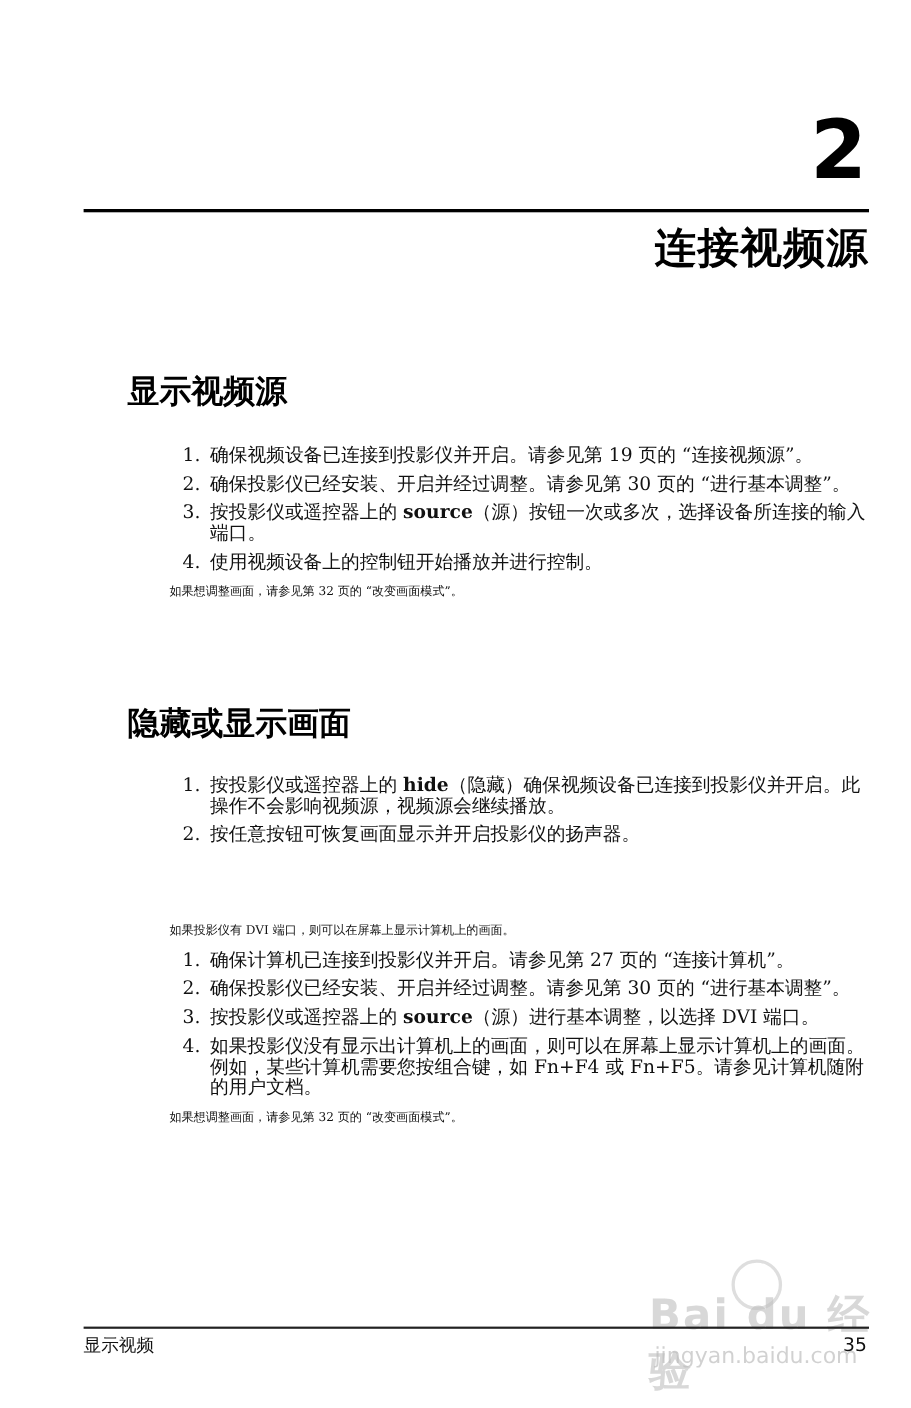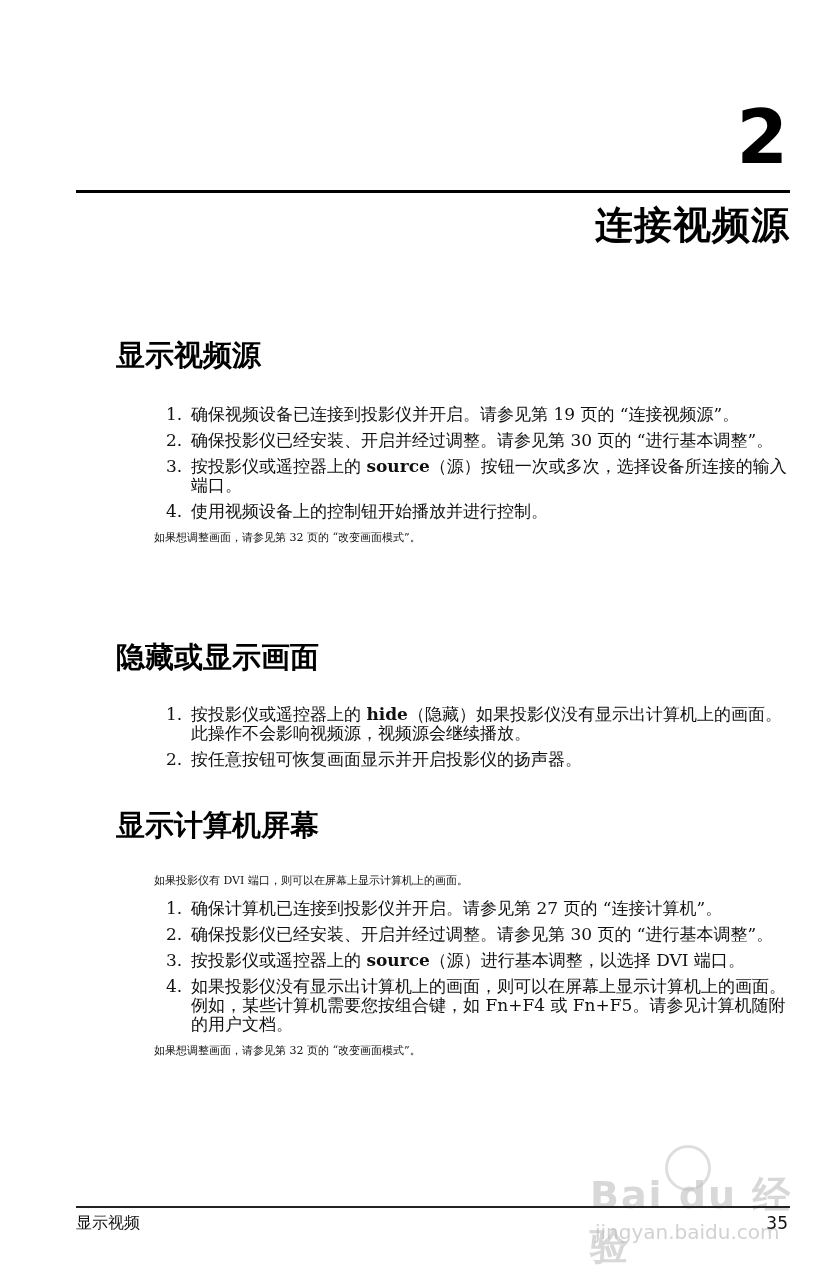--- a/index.html
+++ b/index.html
@@ -36,27 +36,26 @@
     <li><span class="num">2.</span><span>确保投影仪已经安装、开启并经过调整。请参见第 30 页的 “进行基本调整”。</span></li>
     <li><span class="num">3.</span><span>按投影仪或遥控器上的 </span><b>source</b><span>（源）按钮一次或多次，选择设备所连接的输入端口。</span></li>
     <li><span class="num">4.</span><span>使用视频设备上的控制钮开始播放并进行控制。</span></li>
   </ol>
   <p class="para">如果想调整画面，请参见第 32 页的 “改变画面模式”。</p>
 </div>
 
 <div class="section" style="top:640px;">
   <h2>隐藏或显示画面</h2>
   <ol style="margin-top:30px;">
-    <li><span class="num">1.</span><span>按投影仪或遥控器上的 </span><b>hide</b><span>（隐藏）如果投影仪没有显示出计算机上的画面。此操作不会影响视频源，视频源会继续播放。</span></li>
+    <li><span class="num">1.</span><span>按投影仪或遥控器上的 </span><b>hide</b><span>（隐藏）确保视频设备已连接到投影仪并开启。此操作不会影响视频源，视频源会继续播放。</span></li>
     <li><span class="num">2.</span><span>按任意按钮可恢复画面显示并开启投影仪的扬声器。</span></li>
   </ol>
 </div>
 
 <div class="section" style="top:808px;">
-  <h2>显示计算机屏幕</h2>
   <p class="para" style="margin-top:28px; margin-bottom:8px;">如果投影仪有 DVI 端口，则可以在屏幕上显示计算机上的画面。</p>
   <ol>
     <li><span class="num">1.</span><span>确保计算机已连接到投影仪并开启。请参见第 27 页的 “连接计算机”。</span></li>
     <li><span class="num">2.</span><span>确保投影仪已经安装、开启并经过调整。请参见第 30 页的 “进行基本调整”。</span></li>
     <li><span class="num">3.</span><span>按投影仪或遥控器上的 </span><b>source</b><span>（源）进行基本调整，以选择 DVI 端口。</span></li>
     <li><span class="num">4.</span><span>如果投影仪没有显示出计算机上的画面，则可以在屏幕上显示计算机上的画面。例如，某些计算机需要您按组合键，如 Fn+F4 或 Fn+F5。请参见计算机随附的用户文档。</span></li>
   </ol>
   <p class="para">如果想调整画面，请参见第 32 页的 “改变画面模式”。</p>
 </div>
 

